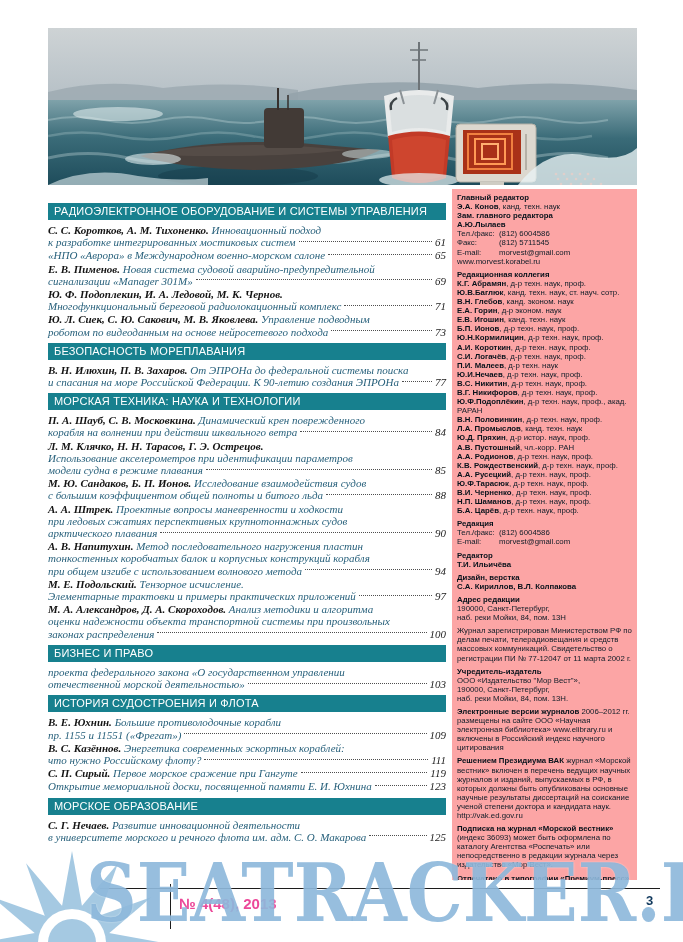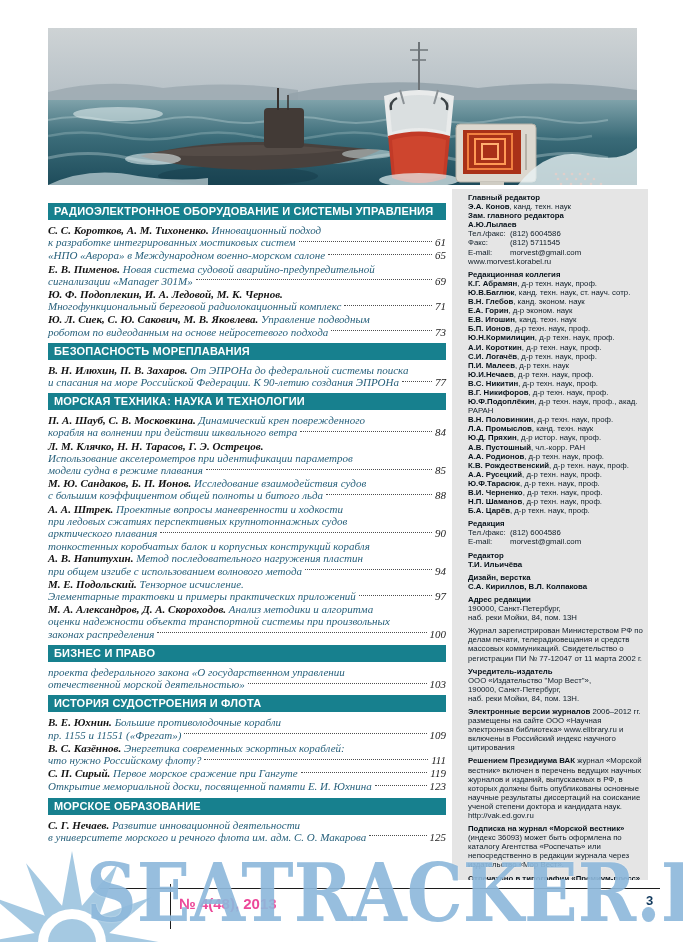--- a/index.html
+++ b/index.html
@@ -2,32 +2,32 @@
 <html lang="ru"><head>
 <meta charset="utf-8">
 <style>
   html,body{margin:0;padding:0;background:#e9e9e9;}
   .page{position:relative;width:683px;height:942px;margin:0 auto;background:#ffffff;overflow:hidden;
         font-family:"Liberation Sans",sans-serif;}
   
   .illus{position:absolute;left:48px;top:28px;width:589px;height:157px;}
   
   .toc{position:absolute;left:48px;top:203px;width:398px;}
-  .bar{background:#17808e;color:#ffffff;font-weight:bold;font-size:11px;height:15px;line-height:15px;
+  .bar{background:#17808e;color:#ffffff;font-weight:normal;font-size:11px;height:15px;line-height:15px;
        padding:1px 6px;margin:5px 0 4px 0;letter-spacing:.2px;}
   .bar:first-child{margin-top:0;}
   .entry{margin:0 0 1px 0;font-family:"Liberation Serif",serif;font-size:11px;}
   .row{display:flex;align-items:center;line-height:12.2px;}
   .au{font-weight:bold;font-style:italic;color:#141414;white-space:pre-wrap;}
   .ti{font-style:italic;color:#27607b;white-space:pre-wrap;}
   .leader{flex:1 1 auto;border-bottom:1.5px dotted #4e4e4e;margin:0 3px 2px 3px;min-width:8px;}
   .pg{font-style:italic;color:#1d1d1d;}
   
-  .panel{position:absolute;left:452px;top:189px;width:185px;height:691px;background:#e5e5e5;
-         color:#0e1c27;overflow:hidden;padding-left:11px;}
+  .panel{position:absolute;left:452px;top:189px;width:185px;height:691px;background:#fca5a5;
+         color:#0e1c27;overflow:hidden;}
   .mwrap{padding:4px 5px;}
   .mline{font-size:7.8px;line-height:9.1px;}
   .mline b{color:#07121b;}
   .mline .key{display:inline-block;width:42px;}
   .mline.gap{margin-top:4px;}
   
   .frule{position:absolute;left:100px;top:888px;width:560px;border-top:1.3px solid #1c1c1c;}
   .fdiv{position:absolute;left:170px;top:884px;width:1.3px;height:45px;background:#1c1c1c;}
   .issue{position:absolute;left:179px;top:895px;font-size:15px;font-weight:bold;color:#ec4899;}
   .script{position:absolute;left:330px;top:891px;width:240px;text-align:center;
@@ -227,25 +227,25 @@
           <span class="ti">при ледовых сжатиях перспективных крупнотоннажных судов</span>
         </div>
         <div class="row">
           <span class="ti">арктического плавания</span>
           <span class="leader"></span>
           <span class="pg">90</span>
         </div>
       </div>
       <div class="entry">
         <div class="row">
-          <span class="ti">тонкостенных коробчатых балок и корпусных конструкций корабля</span>
-        </div>
-        <div class="row">
           <span class="au">А. В. Напитухин. </span>
           <span class="ti">Метод последовательного нагружения пластин</span>
+        </div>
+        <div class="row">
+          <span class="ti">тонкостенных коробчатых балок и корпусных конструкций корабля</span>
         </div>
         <div class="row">
           <span class="ti">при общем изгибе с использованием волнового метода</span>
           <span class="leader"></span>
           <span class="pg">94</span>
         </div>
       </div>
       <div class="entry">
         <div class="row">
           <span class="au">М. Е. Подольский. </span>

